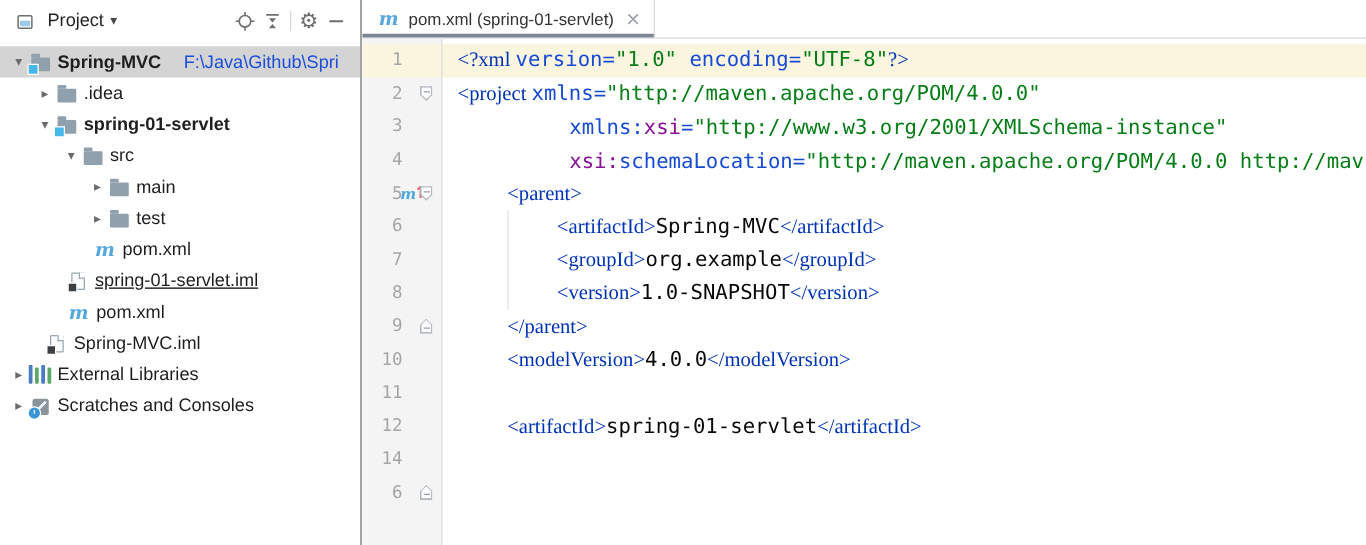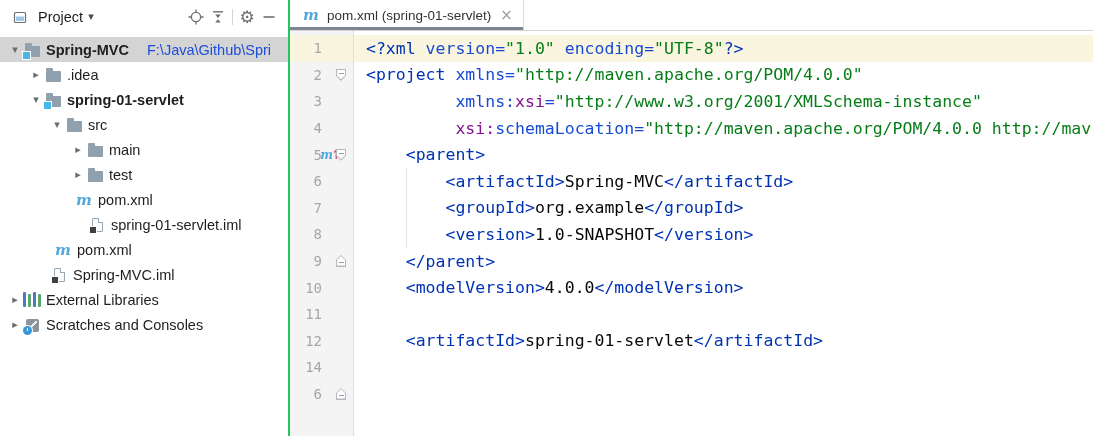--- a/index.html
+++ b/index.html
@@ -1,21 +1,21 @@
 <!DOCTYPE html>
 <html><head>
 <meta charset="utf-8">
 <style>
   * { box-sizing: border-box; margin: 0; padding: 0; }
   html,body { width:1093px; height:436px; overflow:hidden; }
   body { position:relative; background:#fff; font-family:"Liberation Sans",sans-serif; cursor:default; }
 
   
   #project-panel { position:absolute; left:0; top:0; width:290px; height:436px;
-    background:#fff; border-right:2px solid #22c55e; }
+    background:#fff; border-right:2px solid #a3a3a3; }
   #panel-header { height:33px; display:flex; align-items:center; padding:0 8px 0 9px; background:#fff; }
   #panel-header .htitle { font-size:14.5px; color:#1f1f1f; margin-left:7px; }
   #panel-header .hcaret { font-size:11px; color:#4a4a4a; margin-left:5px; font-family:"DejaVu Sans",sans-serif; }
   .hspacer { flex:1; }
   .hicon { width:22px; height:22px; display:flex; align-items:center; justify-content:center; flex:none; }
   .hsep { width:1px; height:16px; background:#D5D5D5; margin:0 3px; flex:none; }
   .gear-glyph { font-family:"DejaVu Sans",sans-serif; font-size:17px; color:#6E6E6E; line-height:16px; }
 
   #tree { padding-top:4px; }
   .trow { height:25px; display:flex; align-items:center; white-space:nowrap; overflow:hidden; }
@@ -70,21 +70,21 @@
   .fold.start { background:#B3B8BF; clip-path:polygon(0 0,100% 0,100% 58%,50% 100%,0 58%); }
   .fold.start .fin { clip-path:polygon(0 0,100% 0,100% 58%,50% 100%,0 58%); }
   .fold.end { background:#B3B8BF; clip-path:polygon(50% 0,100% 42%,100% 100%,0 100%,0 42%); }
   .fold.end .fin { clip-path:polygon(50% 0,100% 42%,100% 100%,0 100%,0 42%); }
   .fold .fdash { position:absolute; left:2.5px; width:5px; height:1.5px; background:#9AA0A7; top:4px; }
   .fold.end .fdash { top:6.5px; }
 
   #gutter-line { position:absolute; left:63px; top:0; width:1px; height:405px; background:#DDDDDD; }
   #indent-guide { position:absolute; left:116px; top:137px; width:1px; height:80px; background:#E2E2E2; }
 
-  .tk-tag { color:#0033B3; }
+  .tk-tag { color:#0033B3;font-family:Liberation Serif, serif; }
   .tk-attr { color:#174AD4; }
   .tk-ns { color:#871094; }
   .tk-str { color:#067D17; }
   .tk-text { color:#080808; }
   .tk-pl { color:#174AD4; }
 
   svg { display:block; }
 </style>
 </head>
 <body>
@@ -170,36 +170,36 @@
           <i class="ic-folder"></i>
         </span>
         <span class="tlabel">test</span>
       </div>
       <div class="trow" style="padding-left: 75px;">
         <span class="tico">
           <i class="mvn">m</i>
         </span>
         <span class="tlabel">pom.xml</span>
       </div>
-      <div class="trow" style="padding-left: 88px;">
+      <div class="trow" style="padding-left: 53px; text-decoration: underline;">
         <span class="tico">
           <i class="ic-file">
             <i class="fcorner"></i>
             <i class="fbadge"></i>
           </i>
         </span>
         <span class="tlabel">spring-01-servlet.iml</span>
       </div>
       <div class="trow" style="padding-left: 54px;">
         <span class="tico">
           <i class="mvn">m</i>
         </span>
         <span class="tlabel">pom.xml</span>
       </div>
-      <div class="trow" style="padding-left: 50px;">
+      <div class="trow" style="padding-left: 36px;">
         <span class="tico">
           <i class="ic-file">
             <i class="fcorner"></i>
             <i class="fbadge"></i>
           </i>
         </span>
         <span class="tlabel">Spring-MVC.iml</span>
       </div>
       <div class="trow" style="padding-left: 7px;">
         <span class="arrow">▸</span>

